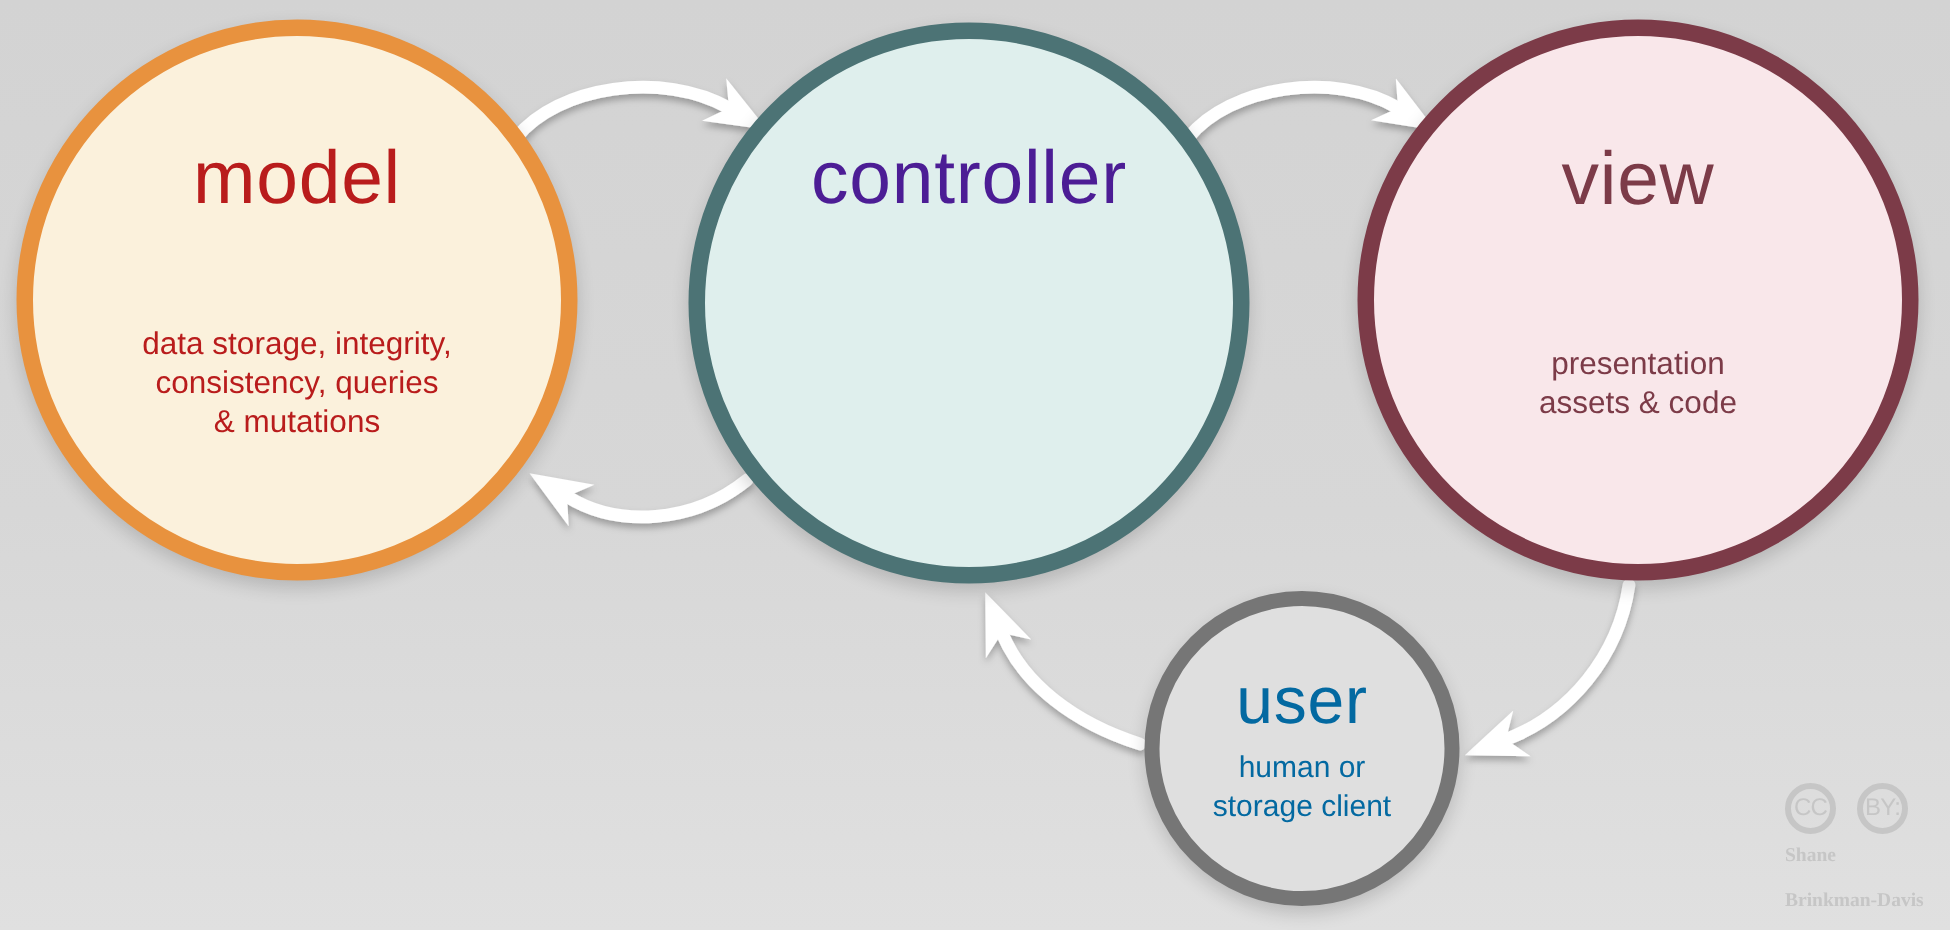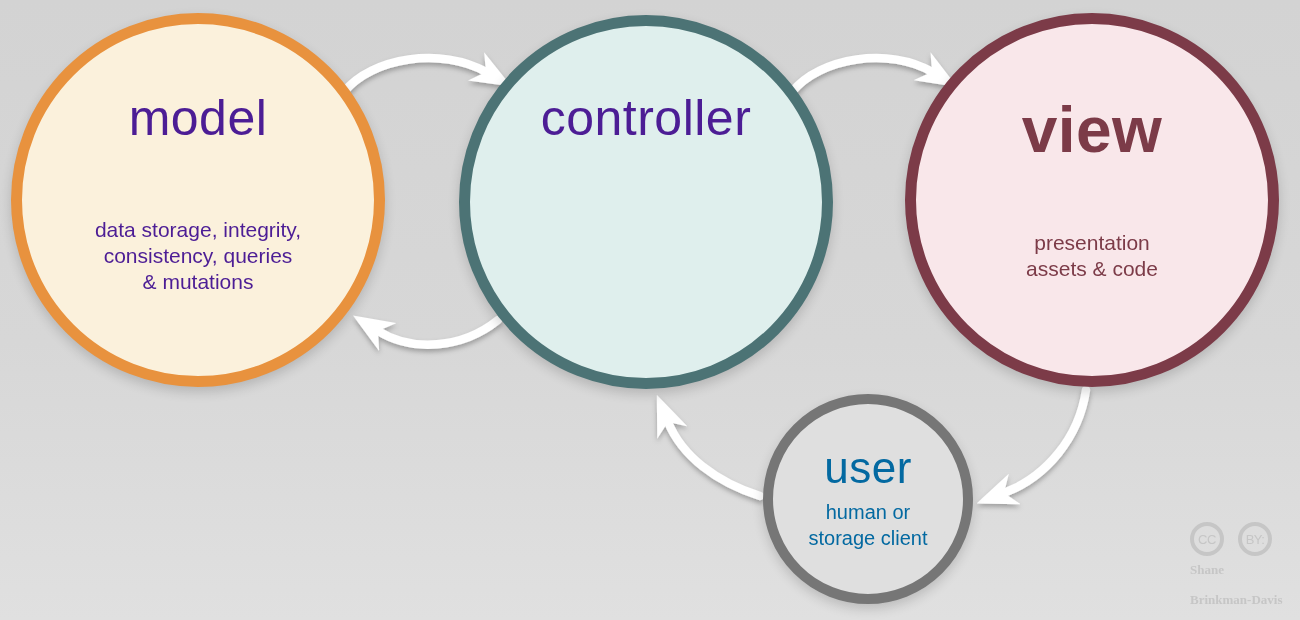--- a/index.html
+++ b/index.html
@@ -44,21 +44,21 @@
     position: absolute;
     left: -20px; width: calc(100% + 40px);
     text-align: center;
     transform: translateY(-50%);
     white-space: pre-line;
     font-size: 21px;
     line-height: 26px;
   }
   .node-model      .node-title { top: 94px;  font-size: 50px; }
   .node-controller .node-title { top: 92px;  font-size: 50px; }
-  .node-view       .node-title { top: 106px;  font-size: 64px; font-weight: bold; }
+  .node-view       .node-title { top: 95px;  font-size: 50px; }
   .node-user       .node-title { top: 64px;  font-size: 44px; }
   .node-model      .node-desc  { top: 232px; }
   .node-controller .node-desc  { top: 228px; }
   .node-view       .node-desc  { top: 232px; }
   .node-user       .node-desc  { top: 121px; font-size: 20px; line-height: 26px; }
   .attribution {
     position: absolute;
     left: 1190px;
     bottom: 13px;
     z-index: 3;
@@ -70,21 +70,21 @@
     align-items: center;
   }
   .cc-circle {
     width: 34px; height: 34px;
     border: 4px solid #c6c6c6;
     border-radius: 50%;
     display: flex;
     align-items: center;
     justify-content: center;
     font-weight: 400;
-    font-size: 13px;
+    font-size: 16px;
     letter-spacing: -0.5px;
   }
   .author {
     margin-top: 7px;
     font-weight: 700;
     font-size: 13px;
     line-height: 14px;
     white-space: nowrap;
     font-family: Liberation Serif, serif;
   }
@@ -105,21 +105,21 @@
     </defs>
     <g fill="none" stroke="#ffffff" stroke-width="8.5" stroke-linecap="round" filter="url(#ashadow)">
       <path d="M 344,92 C 372,57 442,47 486,72" marker-end="url(#head)"></path>
       <path d="M 792,92 C 820,57 890,47 932,72" marker-end="url(#head)"></path>
       <path d="M 498,320 C 462,349 412,352 378,331" marker-end="url(#head)"></path>
       <path d="M 1086,390 C 1079,438 1046,477 1004,493" marker-end="url(#head)"></path>
       <path d="M 760,496 C 716,482 682,456 668,422" marker-end="url(#head)"></path>
     </g>
   </svg>
 
-  <div class="node node-model" style="border-color: rgb(232, 146, 62); background: rgb(251, 241, 220); color: #4c1d95;">
+  <div class="node node-model" style="border-color: rgb(232, 146, 62); background: rgb(251, 241, 220); color: #b91c1c;">
     <div class="node-title">model</div>
     <div class="node-desc">data storage, integrity,
 consistency, queries
 &amp; mutations</div>
   </div>
 
   <div class="node node-controller" style="border-color: rgb(76, 115, 117); background: rgb(223, 239, 237); color: #4c1d95;">
     <div class="node-title">controller</div>
   </div>
 

